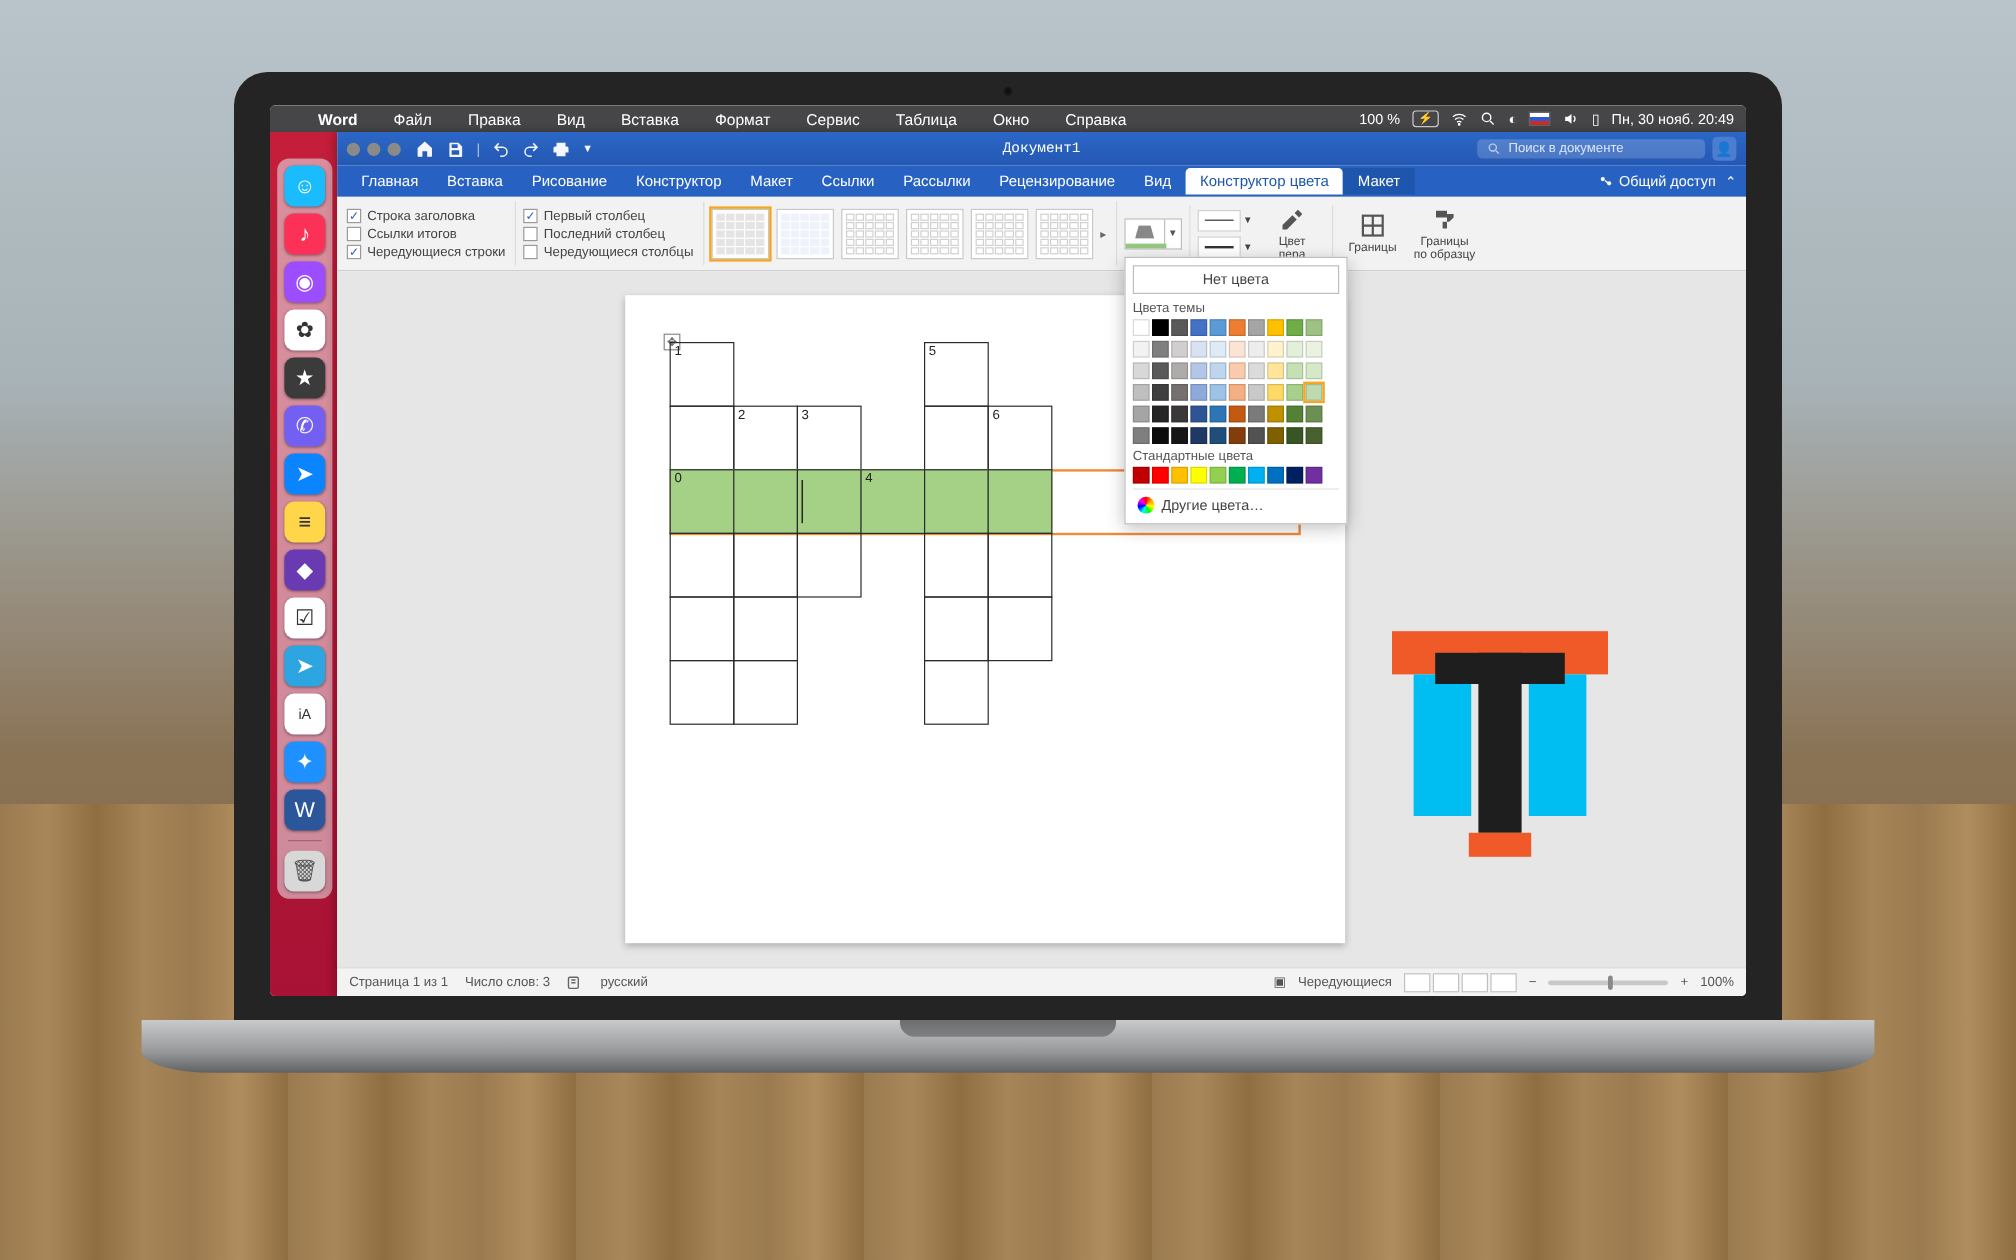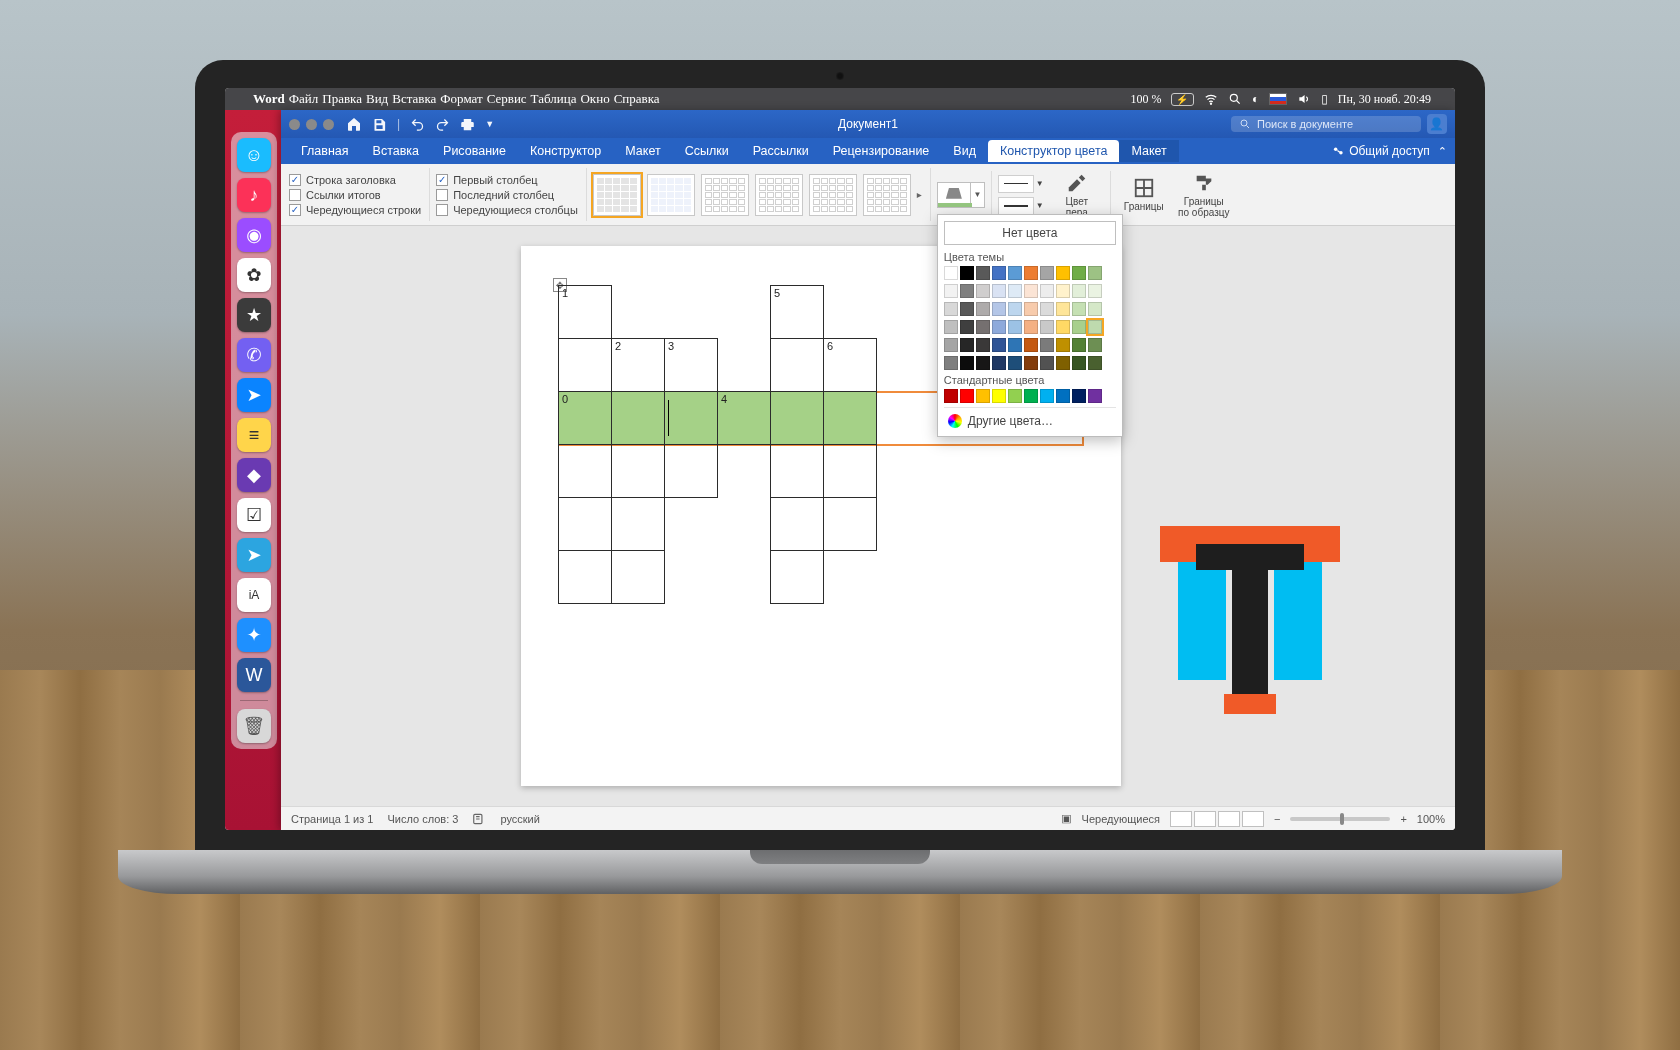--- a/index.html
+++ b/index.html
@@ -80,23 +80,22 @@
   }
 
   
   .mac-menubar {
     background: rgba(40,40,44,0.85);
     height: 22px;
     display: flex;
     align-items: center;
     color: #fff;
     font-size: 13px;
-    padding: 0 24px;
-    gap: 4px;
-    font-family: Liberation Serif, serif;
+    padding: 0 10px;
+    gap: 30px;
   }
   .mac-menubar .apple { font-size: 15px; }
   .mac-menubar .app-name { font-weight: 700; }
   .mac-menubar .right {
     margin-left: auto;
     display: flex; gap: 10px; align-items: center;
     font-size: 12px;
   }
   .flag-ru {
     display:inline-block;width:18px;height:12px;
@@ -152,21 +151,21 @@
     align-items: center;
     color: #fff;
     font-size: 12px;
     padding: 0 8px;
     gap: 6px;
   }
   .traffic { display:flex; gap:6px; }
   .traffic span { width:11px;height:11px;border-radius:50%;display:inline-block; background:#8a8a8a; }
   .title-icons { display:flex;align-items:center;gap:10px;margin-left:6px; }
   .title-icons span { opacity:.95; }
-  .doc-title { position:absolute;left:50%;transform:translateX(-50%);font-weight:500; }
+  .doc-title { position:absolute;left:50%;transform:translateX(-50%);font-weight:500;font-family:Liberation Mono, monospace; }
   .search-box {
     margin-left:auto; background:rgba(255,255,255,0.18);
     border-radius:4px; padding:2px 8px; font-size:11px; color:#dce6f7;
     display:flex;gap:6px; width:190px;
   }
   .avatar-ic { width:20px;height:20px;border-radius:4px;background:#4b7ed0;
                display:flex;align-items:center;justify-content:center;font-size:12px; }
 
   
   .ribbon-tabs {

